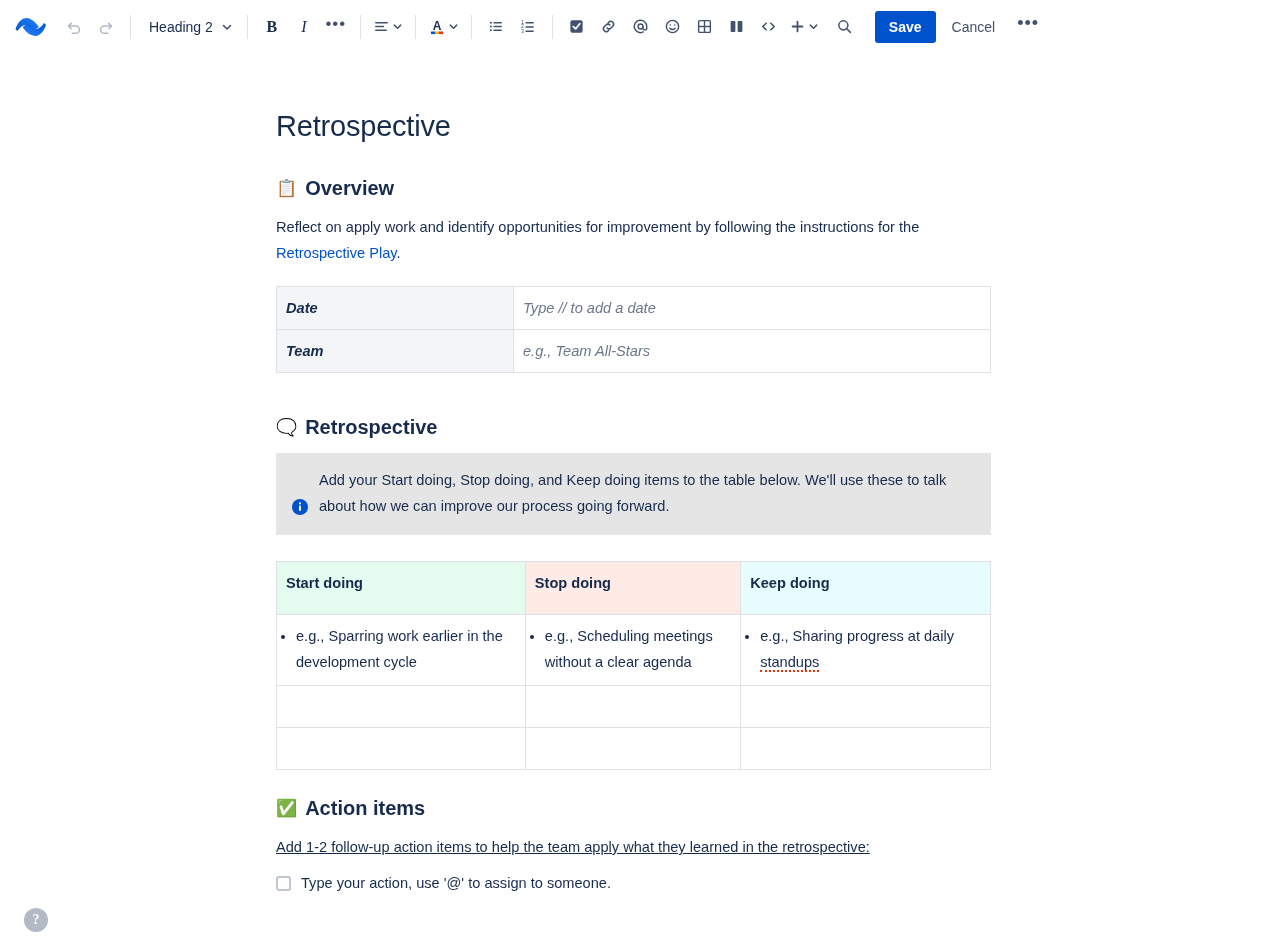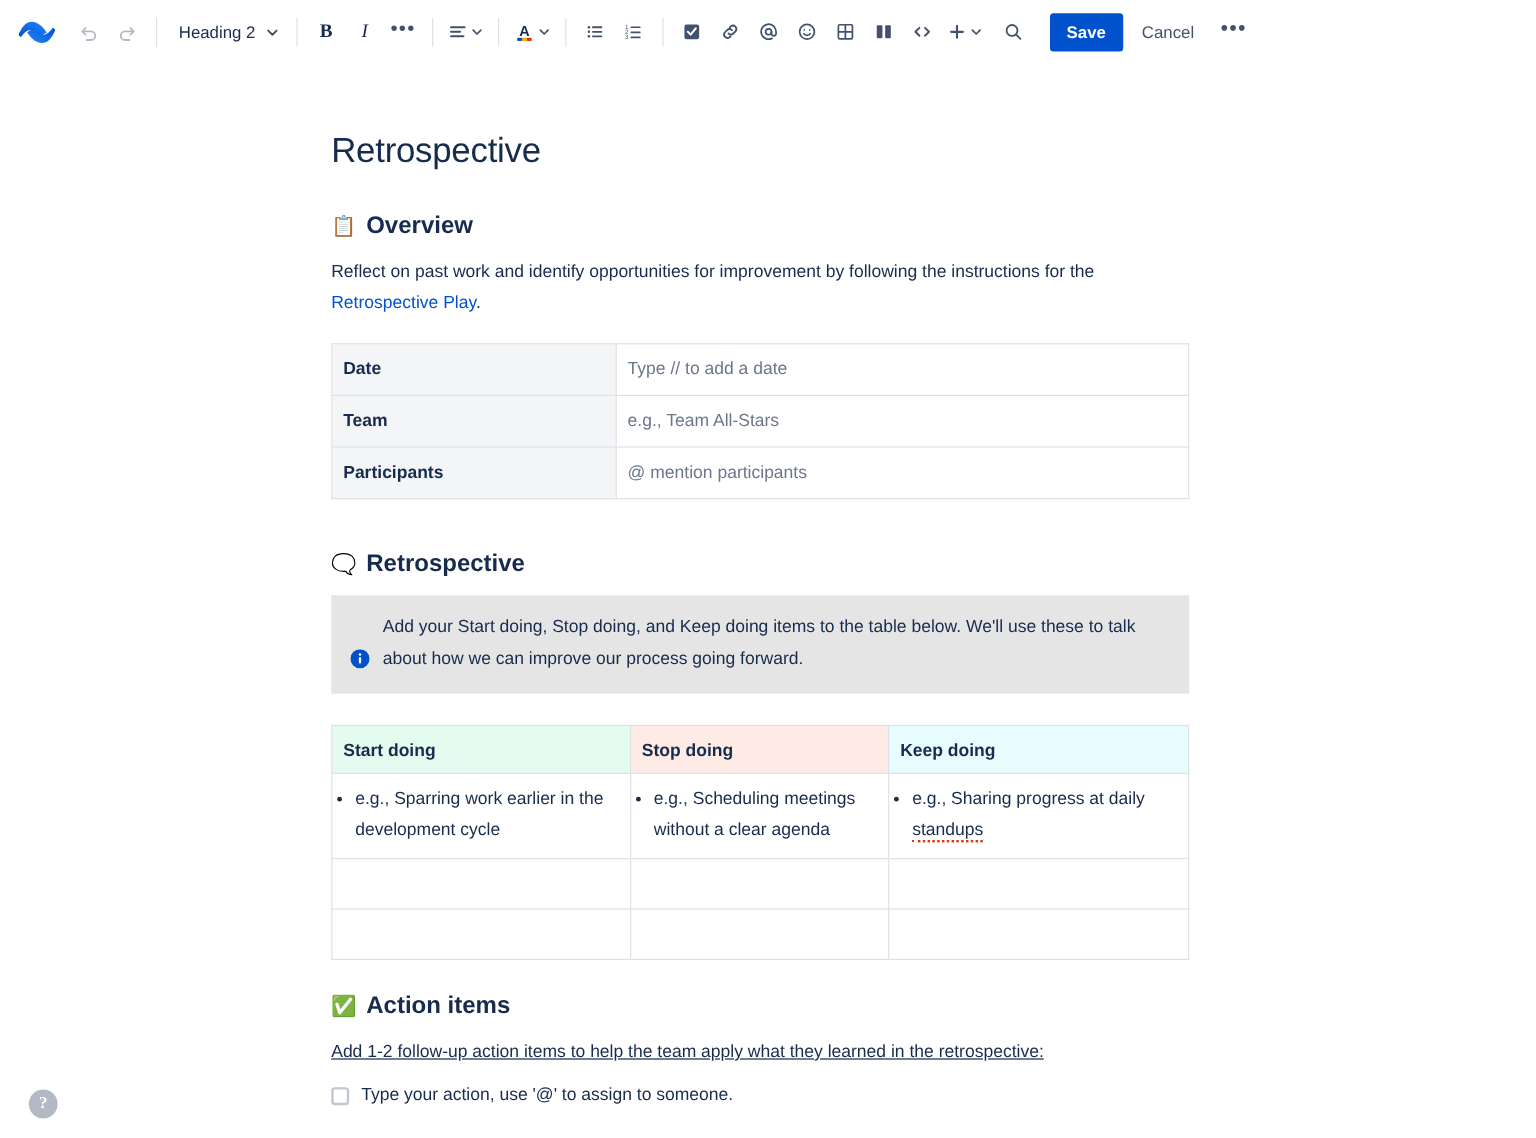--- a/index.html
+++ b/index.html
@@ -139,20 +139,21 @@
     width: 715px;
     table-layout: fixed;
   }
   table.tbl td, table.tbl th {
     border: 1px solid #dfe1e6;
     padding: 10px 10px 10px 9px;
     font-size: 14.6px;
     line-height: 22px;
     vertical-align: top;
     text-align: left;
+    font-style: italic;
   }
   .info-tbl .k {
     width: 237px;
     background: #f4f5f7;
     font-weight: bold;
     color: #172b4d;
   }
   .info-tbl .v { background: #ffffff; color: #6b778c; }
   .info-tbl tr { height: 42px; }
 
@@ -179,21 +180,21 @@
   
   .retro-tbl { border-collapse: collapse; width: 715px; table-layout: fixed; }
   .retro-tbl th, .retro-tbl td {
     border: 1px solid #dfe1e6;
     font-size: 14.6px;
     vertical-align: top;
     text-align: left;
   }
   .retro-tbl th {
     font-weight: bold;
-    padding: 11px 10px 8px 9px;
+    padding: 11px 10px 21px 9px;
     height: 37px;
     line-height: 20px;
   }
   .retro-tbl th.c0 { background: #e3fcef; width: 238px; }
   .retro-tbl th.c1 { background: #ffebe6; width: 206px; }
   .retro-tbl th.c2 { background: #e6fcff; width: 239px; }
   .retro-tbl td { background: #ffffff; padding: 8px 8px 10px 0; margin-left: 40px; }
   .retro-tbl td ul {
     margin: 0; padding-left: 19px;
   }
@@ -458,36 +459,32 @@
   <div class="content">
 
     <h1 class="doc-title">Retrospective</h1>
 
     <h2 class="section">
       <span class="emoji">📋</span>
       <span>Overview</span>
     </h2>
 
     <p class="body">
-      <span>Reflect on past work and identify opportunities for improvement by following the instructions for the </span><a class="link" href="#">Retrospective Play</a><span>.</span>
+      <span>Reflect on apply work and identify opportunities for improvement by following the instructions for the </span><a class="link" href="#">Retrospective Play</a><span>.</span>
     </p>
 
     <table class="tbl info-tbl">
       <tbody>
         <tr>
           <td class="k">Date</td>
           <td class="v">Type // to add a date</td>
         </tr>
         <tr>
           <td class="k">Team</td>
           <td class="v">e.g., Team All-Stars</td>
-        </tr>
-        <tr>
-          <td class="k">Participants</td>
-          <td class="v">@ mention participants</td>
         </tr>
       </tbody>
     </table>
 
     <div class="gap-40"></div>
 
     <h2 class="section">
       <span class="emoji">🗨️</span>
       <span>Retrospective</span>
     </h2>

